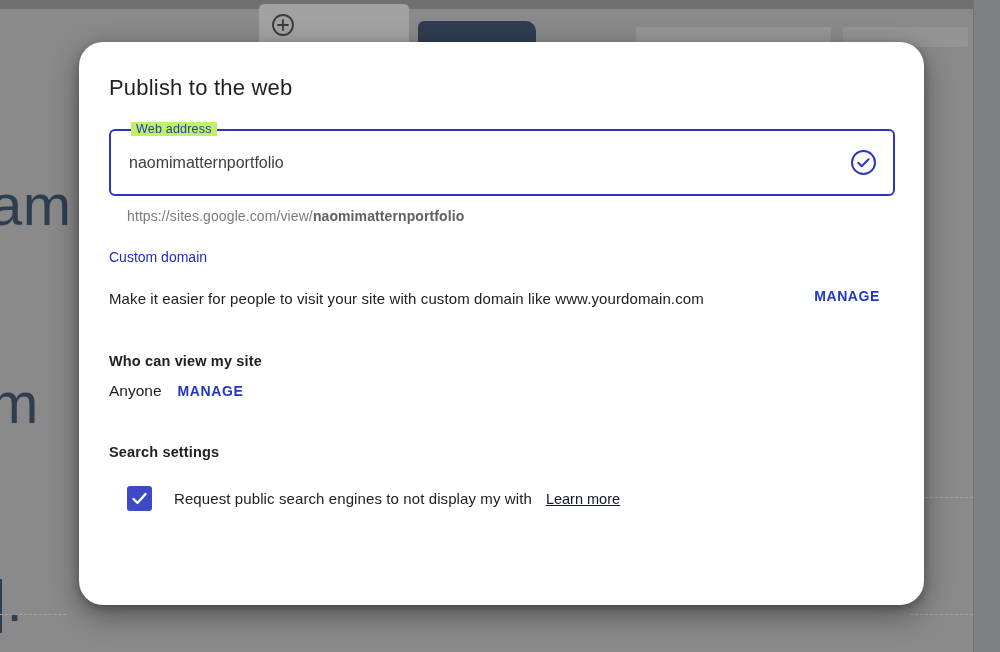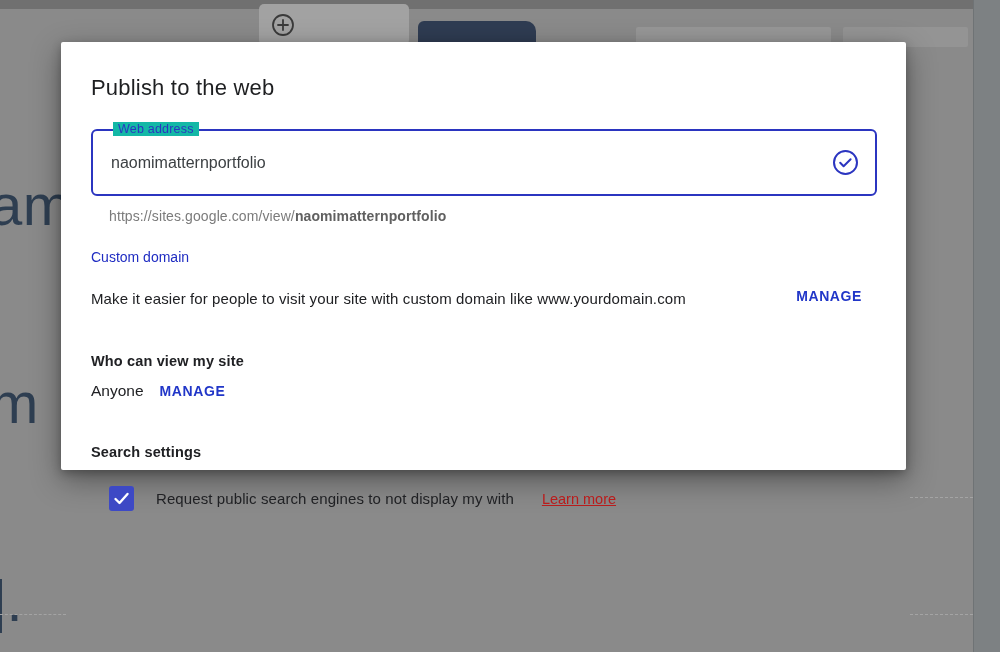--- a/index.html
+++ b/index.html
@@ -55,43 +55,43 @@
     position: absolute; left: 843px; top: 27px; width: 125px; height: 20px;
     background: #949494; border-radius: 2px;
   }
   .dash-line { position: absolute; border-top: 1px dashed #a4a4a4; height: 0; }
   .dash-right-1 { left: 910px; top: 497px; width: 63px; }
   .dash-right-2 { left: 910px; top: 614px; width: 63px; }
   .dash-left-1  { left: 0;     top: 614px; width: 66px; }
 
   
   .dialog {
-    position: absolute; left: 61px; top: 42px;
-    width: 845px; height: 428px;
+    position: absolute; left: 79px; top: 42px;
+    width: 845px; height: 563px;
     background: #ffffff;
-    border-radius: 2px;
+    border-radius: 24px;
     box-shadow: 0 10px 30px rgba(0,0,0,0.38), 0 3px 10px rgba(0,0,0,0.25);
   }
   .dialog-title {
     position: absolute; left: 30px; top: 32px;
     font-size: 22px; line-height: 28px; font-weight: 400;
     color: #1e1f21; letter-spacing: 0.2px;
   }
 
   
   .field {
     position: absolute; left: 30px; top: 87px;
     width: 786px; height: 67px;
     border: 2px solid var(--accent, #2b35c0);
     border-radius: 6px;
     display: flex; align-items: center;
   }
   .field-label {
     position: absolute; left: 20px; top: -9px;
-    background: #14b8a6;
+    background: #bef264;
     padding: 0 5px;
     font-size: 12.5px; font-weight: 400;
     color: var(--accent, #2b35c0);
     letter-spacing: 0.2px;
   }
   .field-input {
     flex: 1;
     border: none; outline: none;
     font-family: "Liberation Sans", "DejaVu Sans", sans-serif;
     font-size: 16px; color: #3c4043;
@@ -146,22 +146,22 @@
     border-radius: 3px;
     display: flex; align-items: center; justify-content: center;
     cursor: pointer; flex: 0 0 auto;
   }
   .checkbox svg { width: 17px; height: 17px; }
   .checkbox-label {
     margin-left: 22px;
     font-size: 15px; color: #202124; letter-spacing: 0.1px;
   }
   .learn-more-link {
-    margin-left: 28px;
-    font-size: 14.5px; color: #b91c1c;
+    margin-left: 14px;
+    font-size: 14.5px; color: #0f172a;
     text-decoration: underline; cursor: pointer;
   }
 
   .actions {
     position: absolute; right: 29px; top: 524px;
     display: flex; align-items: center; gap: 22px;
   }
   .cancel-btn {
     background: none; border: none;
     font-family: "Liberation Sans", "DejaVu Sans", sans-serif;

